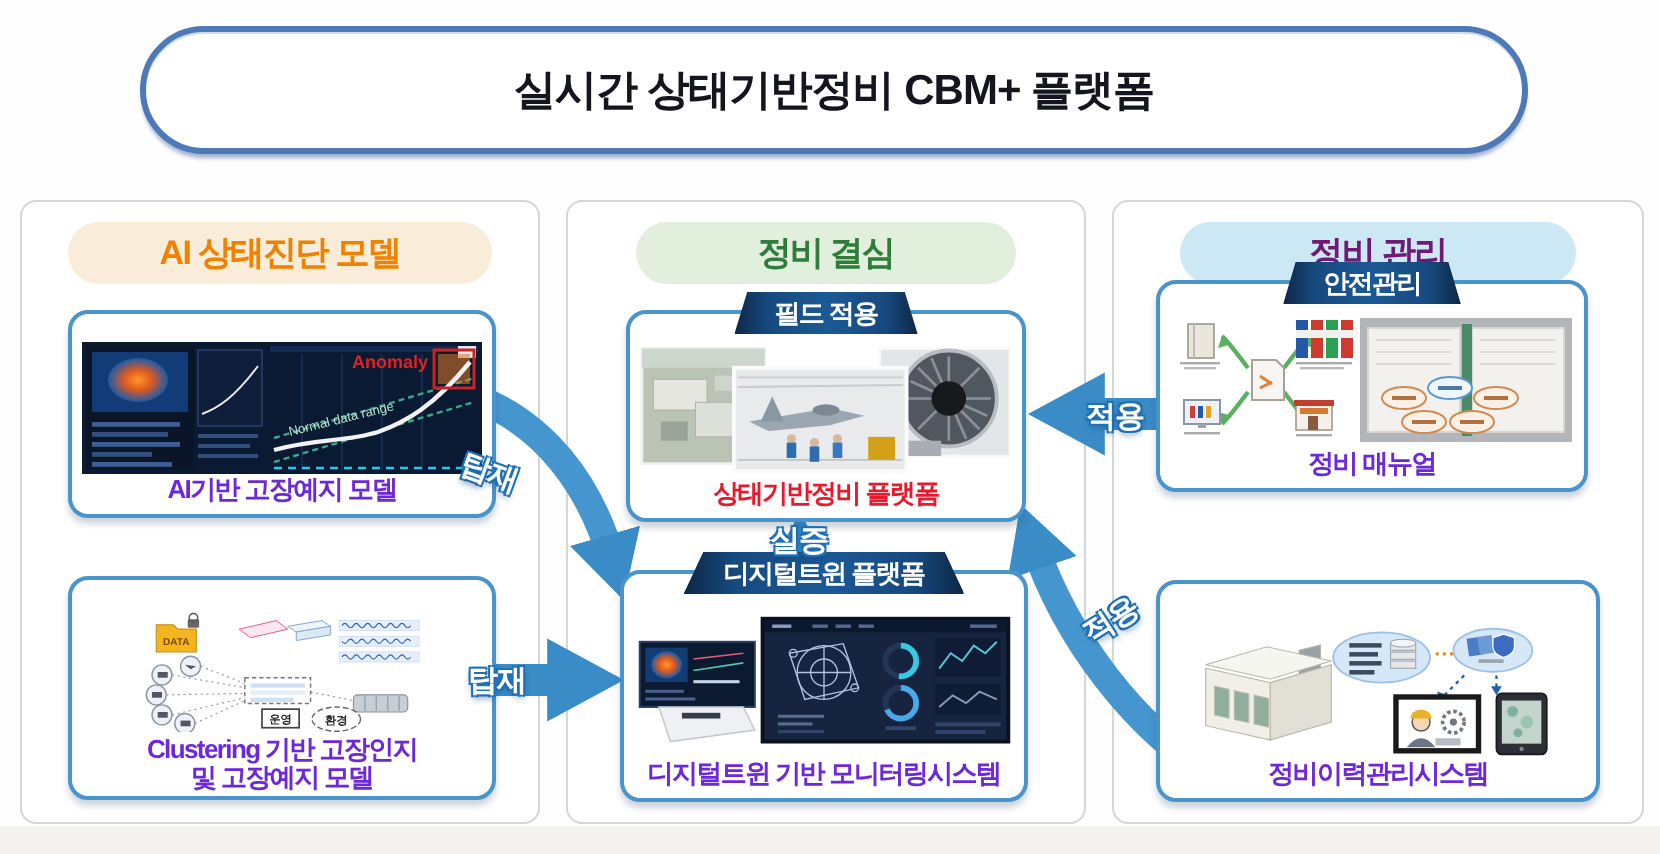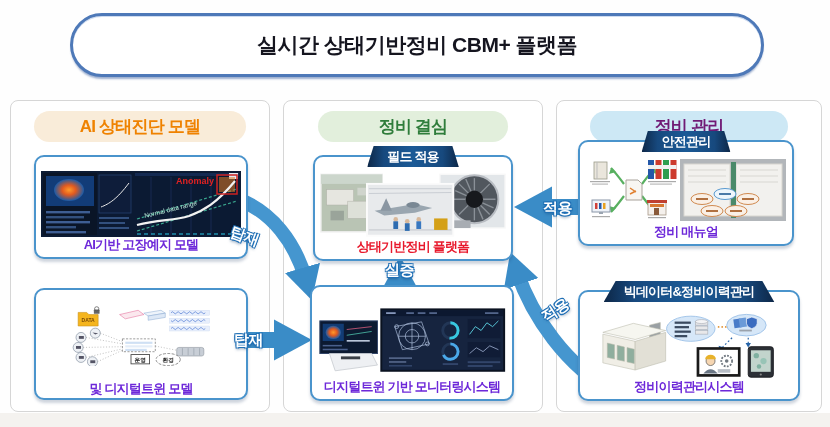--- a/index.html
+++ b/index.html
@@ -168,21 +168,22 @@
           <rect x="86" y="68" width="26" height="13" fill="#ffffff" stroke="#444" stroke-width="1.2"></rect>
           <text x="99" y="78" text-anchor="middle" font-size="8" font-weight="bold" fill="#222">운영</text>
         </g>
         <g>
           <ellipse cx="138" cy="75" rx="17" ry="8.5" fill="#ffffff" stroke="#666" stroke-width="1" stroke-dasharray="4,2"></ellipse>
           <text x="138" y="78.5" text-anchor="middle" font-size="8" font-weight="bold" fill="#222">환경</text>
         </g>
       </svg>
     </div>
     <div class="caption two-line">
-      <div>및 디지털트윈 모델</div>
+      <div>Clustering 기반 고장인지</div>
+      <div>및 고장예지 모델</div>
     </div>
   </div>
 
   <div class="panel panel-mid">
     <div class="pill pill-green">정비 결심</div>
   </div>
 
   <div class="card" style="left:313px;top:155px;width:196px;height:102px;">
     <div class="ribbon">필드 적용</div>
     <div class="card-img">
@@ -226,20 +227,21 @@
               <rect x="101.5" y="51" width="5" height="8" fill="#3878c0"></rect>
           </g>
           <rect x="120" y="48" width="14" height="12" fill="#d4a017"></rect>
         </g>
       </svg>
     </div>
     <div class="caption red">상태기반정비 플랫폼</div>
   </div>
 
   <div class="card" style="left:310px;top:285px;width:200px;height:112px;">
+    <div class="ribbon">디지털트윈 플랫폼</div>
     <div class="card-img">
       <svg width="192" height="74" viewBox="0 0 200 76">
         <defs>
           <radialGradient id="th2">
               <stop offset="0" stop-color="#ff9a2a"></stop>
               <stop offset="0.5" stop-color="#e05a20"></stop>
               <stop offset="1" stop-color="#1a5ba8"></stop>
             </radialGradient>
         </defs>
         <g>
@@ -374,21 +376,20 @@
               <rect x="122" y="54" width="12" height="2" fill="#b07040"></rect>
             <rect x="146" y="54" width="12" height="2" fill="#b07040"></rect>
           </g>
         </g>
       </svg>
     </div>
     <div class="caption">정비 매뉴얼</div>
   </div>
 
   <div class="card" style="left:578px;top:290px;width:218px;height:107px;">
-    <div class="ribbon">빅데이터&amp;정비이력관리</div>
     <div class="card-img">
       <svg width="206" height="70" viewBox="0 0 204 78">
         <g stroke="#b8b8a8" stroke-width="0.6">
           <path d="M58,18 L70,15 L70,44 L58,47 Z" fill="#9aa0a4"></path>
           <path d="M6,26 L40,16 L76,24 L42,34 Z" fill="#f6f6f0"></path>
           <path d="M6,28 L42,36 L42,68 L6,60 Z" fill="#f0eee6"></path>
           <path d="M42,36 L76,26 L76,58 L42,68 Z" fill="#e2e0d6"></path>
           <path d="M11,38 l8,1.8 v16 l-8,-1.8 z" fill="#8fae9e"></path>
           <path d="M22,40.5 l8,1.8 v16 l-8,-1.8 z" fill="#8fae9e"></path>
           <path d="M33,43 l8,1.8 v16 l-8,-1.8 z" fill="#8fae9e"></path>

